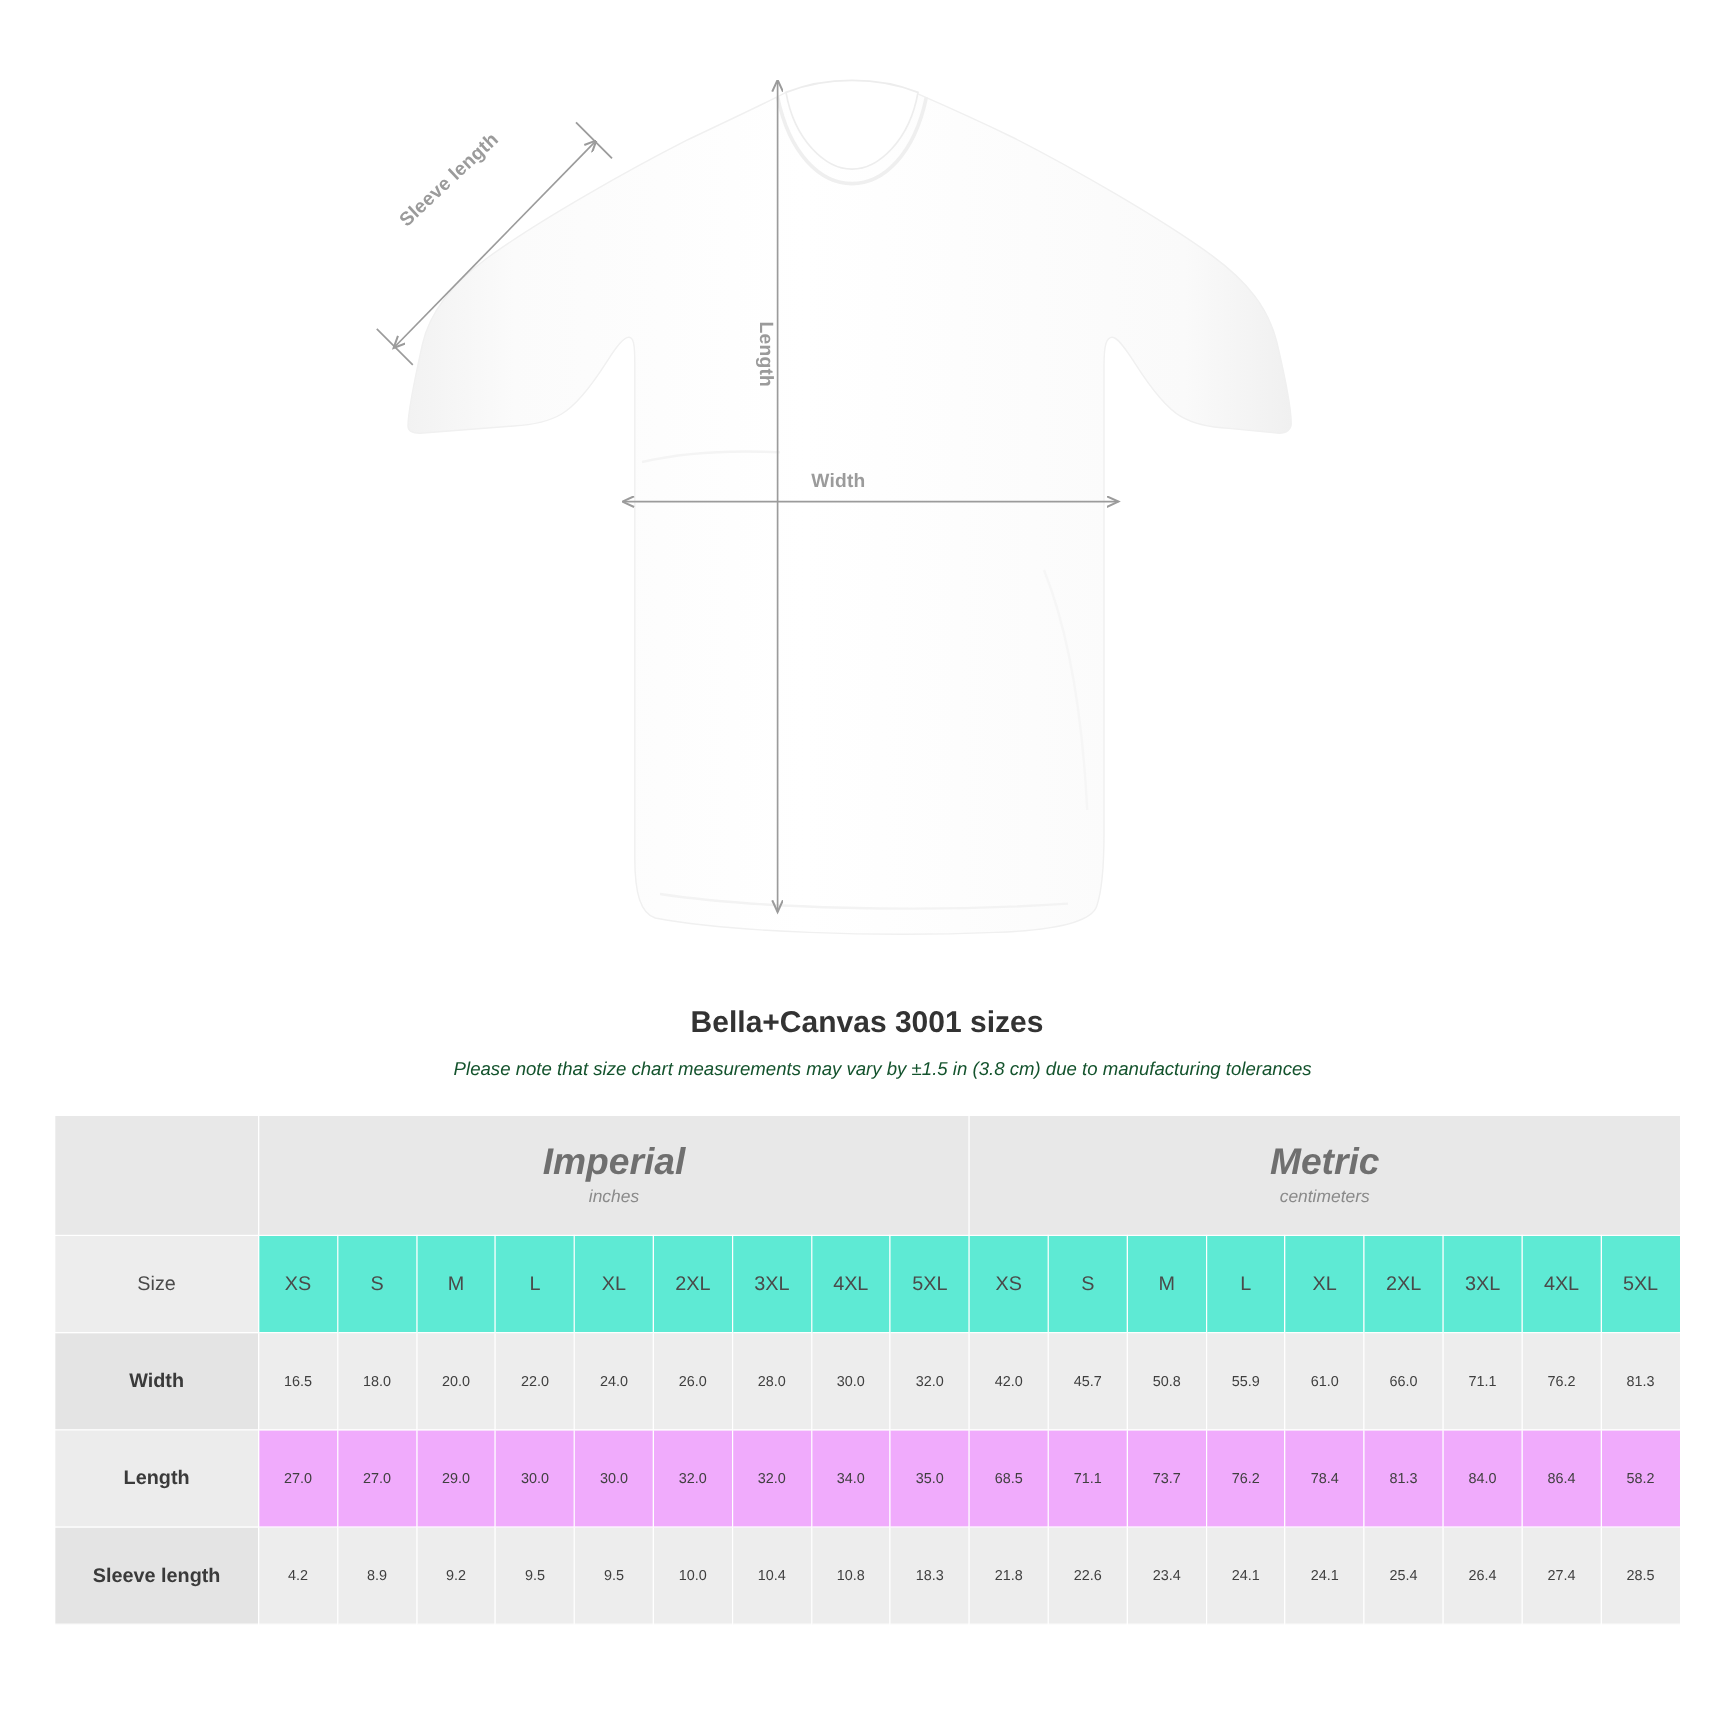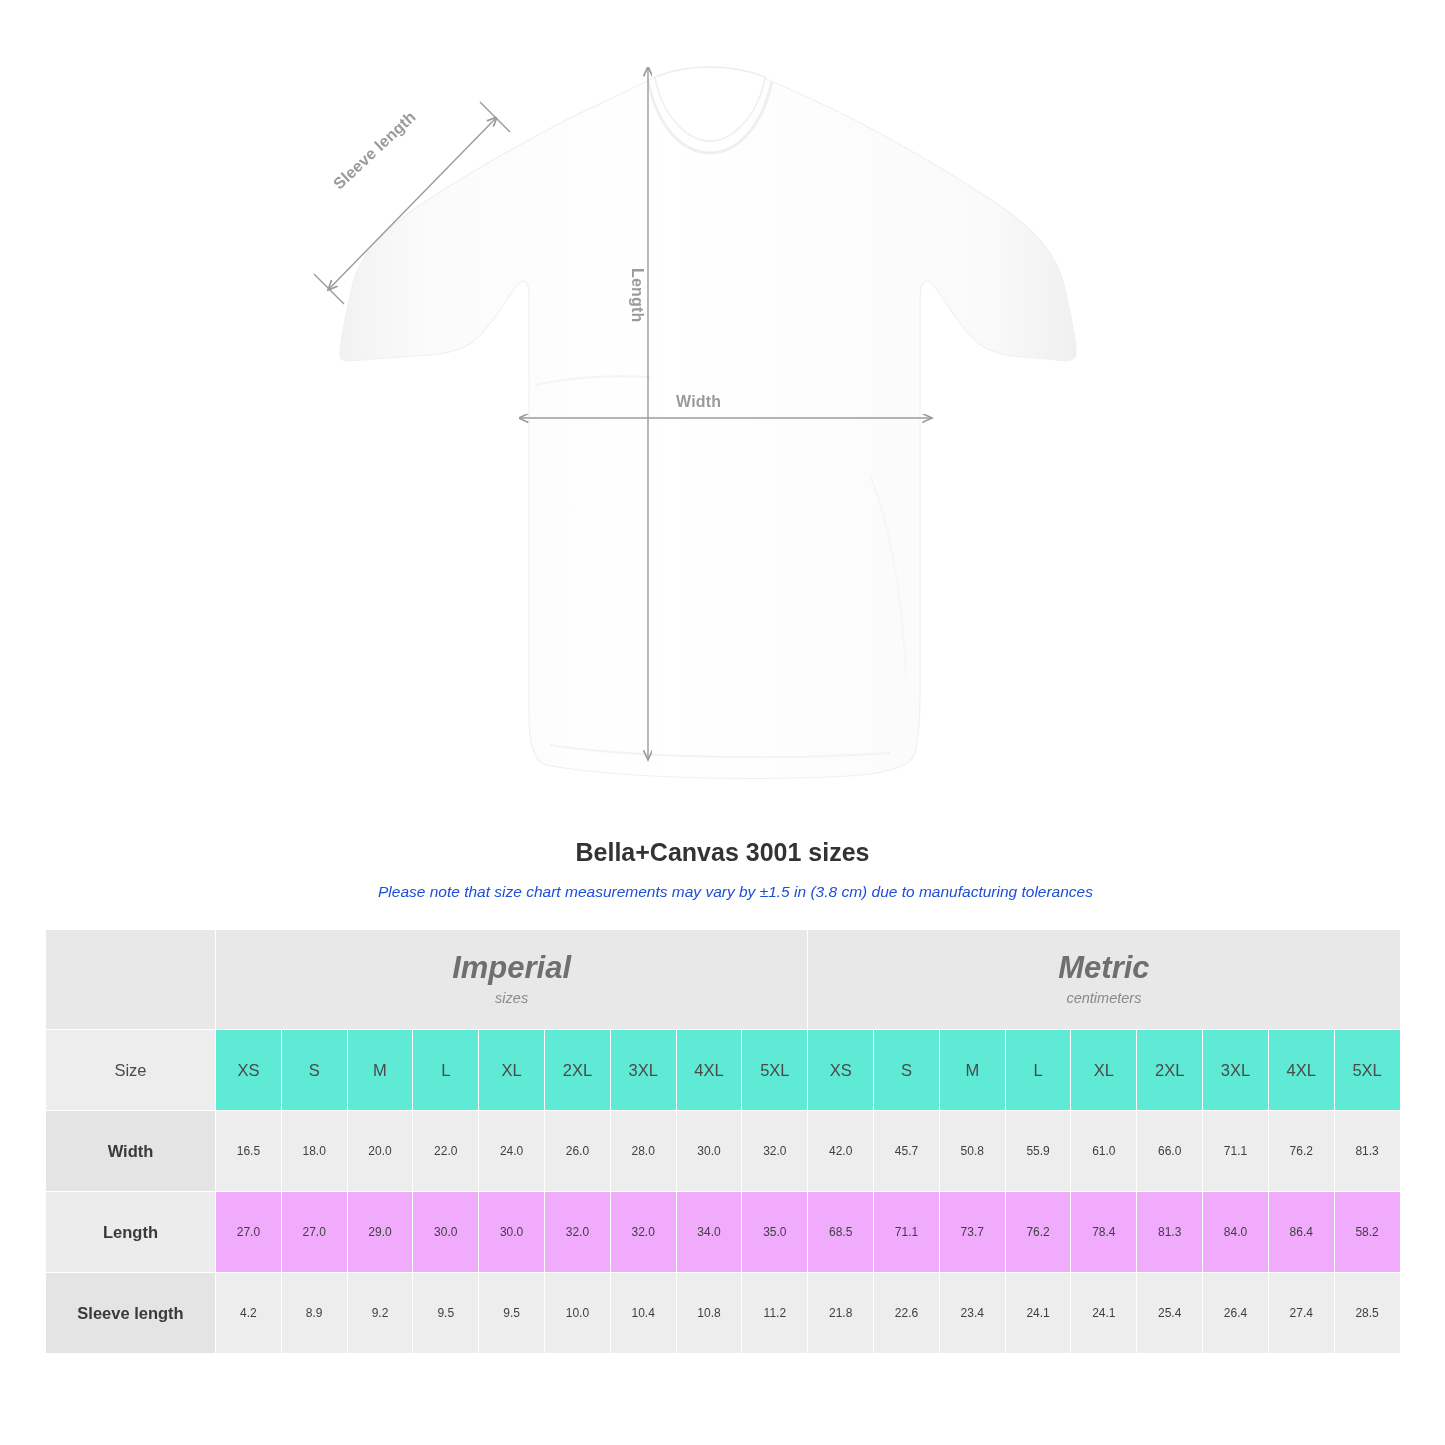--- a/index.html
+++ b/index.html
@@ -79,21 +79,21 @@
   }
   .chart-title {
     font-size: 25px;
     font-weight: bold;
     color: #333333;
     margin: 0 0 14px 0;
   }
   .chart-note {
     font-size: 15.5px;
     font-style: italic;
-    color: #1d4ed8;
+    color: #14532d;
     margin: 16px;
     padding-left: 26px;
   }
 
   
   .table-wrap {
     margin: 28px 45px 0 45px;
     width: 1355px;
   }
   table.size-table {
@@ -257,21 +257,21 @@
     <table class="size-table">
       <colgroup>
         <col style="width:170px">
         <col span="18" style="width:65.8px">
       </colgroup>
       <tbody>
         <tr class="unit-head">
           <td></td>
           <td colspan="9">
             <div class="unit-title">Imperial</div>
-            <div class="unit-sub">sizes</div>
+            <div class="unit-sub">inches</div>
           </td>
           <td colspan="9">
             <div class="unit-title">Metric</div>
             <div class="unit-sub">centimeters</div>
           </td>
         </tr>
 
         <tr class="size-row">
           <td class="row-label row-head-cell">Size</td>
           <td>XS</td>
@@ -341,21 +341,21 @@
         <tr class="data-row odd">
           <td class="row-label">Sleeve length</td>
           <td>4.2</td>
           <td>8.9</td>
           <td>9.2</td>
           <td>9.5</td>
           <td>9.5</td>
           <td>10.0</td>
           <td>10.4</td>
           <td>10.8</td>
-          <td>11.2</td>
+          <td>18.3</td>
           <td>21.8</td>
           <td>22.6</td>
           <td>23.4</td>
           <td>24.1</td>
           <td>24.1</td>
           <td>25.4</td>
           <td>26.4</td>
           <td>27.4</td>
           <td>28.5</td>
         </tr>

